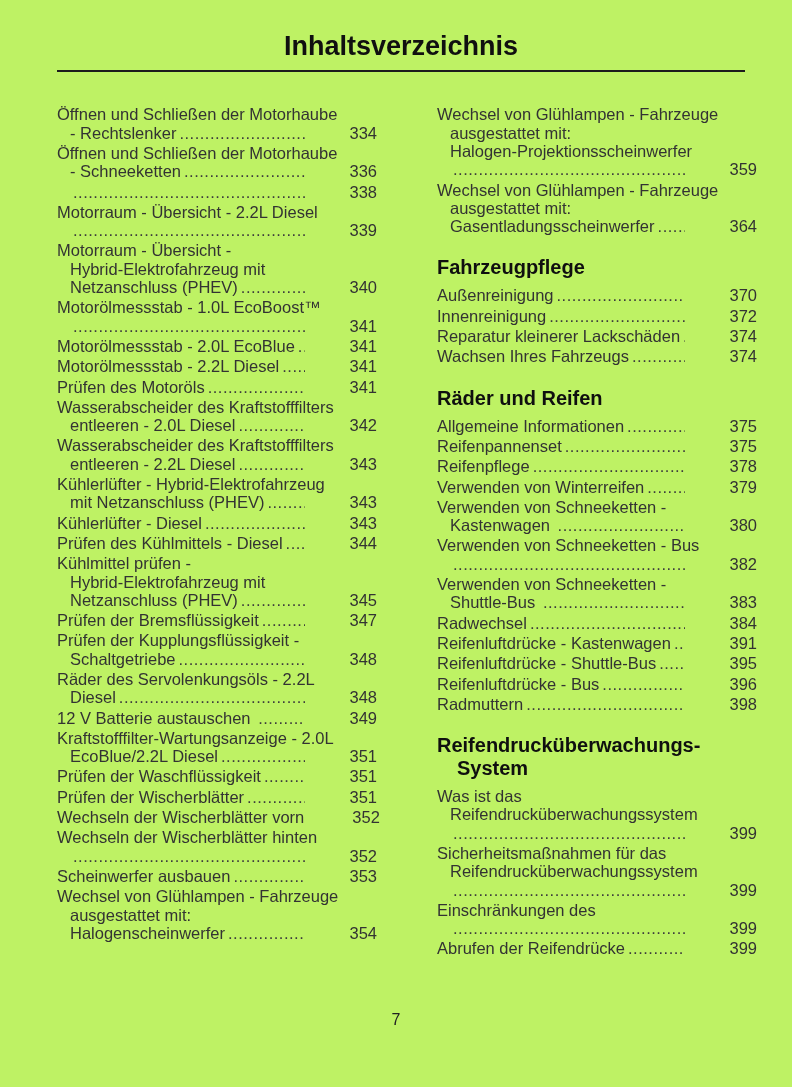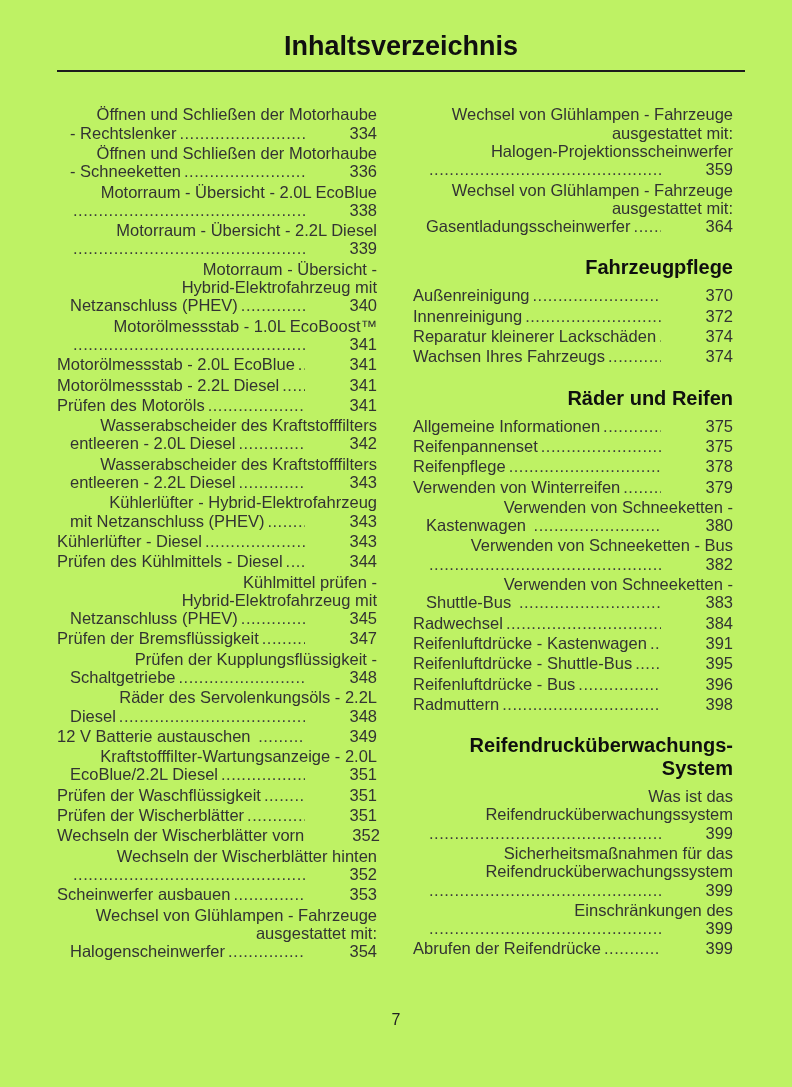--- a/index.html
+++ b/index.html
@@ -9,21 +9,21 @@
     padding:30px 47px 0 57px;
     font-family:"Liberation Sans", sans-serif;
     color:#333333;
     overflow:hidden;
   }
   .doc-title{
     font-size:27px;font-weight:700;color:#101010;
     text-align:center;margin:0 0 8px 0;line-height:1.2;
   }
   .title-rule{height:2px;background:#1c1c1c;margin:0 0 33px 0;}
-  .columns{display:flex;gap:36px;text-align:right;}
+  .columns{display:flex;gap:60px;}
   .col{width:320px;flex:0 0 320px;}
   .entry{margin-bottom:2px;}
   .line,.lastline{font-size:16.5px;line-height:18.3px;}
   .line{white-space:nowrap;overflow:hidden;}
   .cont{padding-left:13px;}
   .lastline{display:flex;align-items:baseline;}
   .txt{white-space:pre;}
   .dots{
     flex:1;overflow:hidden;white-space:nowrap;
     letter-spacing:0.5px;color:#3c3c3c;
@@ -58,21 +58,20 @@
         </div>
         <div class="entry">
           <div class="line">Öffnen und Schließen der Motorhaube</div>
           <div class="lastline cont">
             <span class="txt">- Schneeketten</span>
             <span class="dots">..............................................................................................................</span>
             <span class="pg">336</span>
           </div>
         </div>
         <div class="entry">
-          <div class="line">Motorraum - Übersicht - 2.0L EcoBlue</div>
           <div class="lastline cont">
             <span class="txt"></span>
             <span class="dots">..............................................................................................................</span>
             <span class="pg">338</span>
           </div>
         </div>
         <div class="entry">
           <div class="line">Motorraum - Übersicht - 2.2L Diesel</div>
           <div class="lastline cont">
             <span class="txt"></span>

